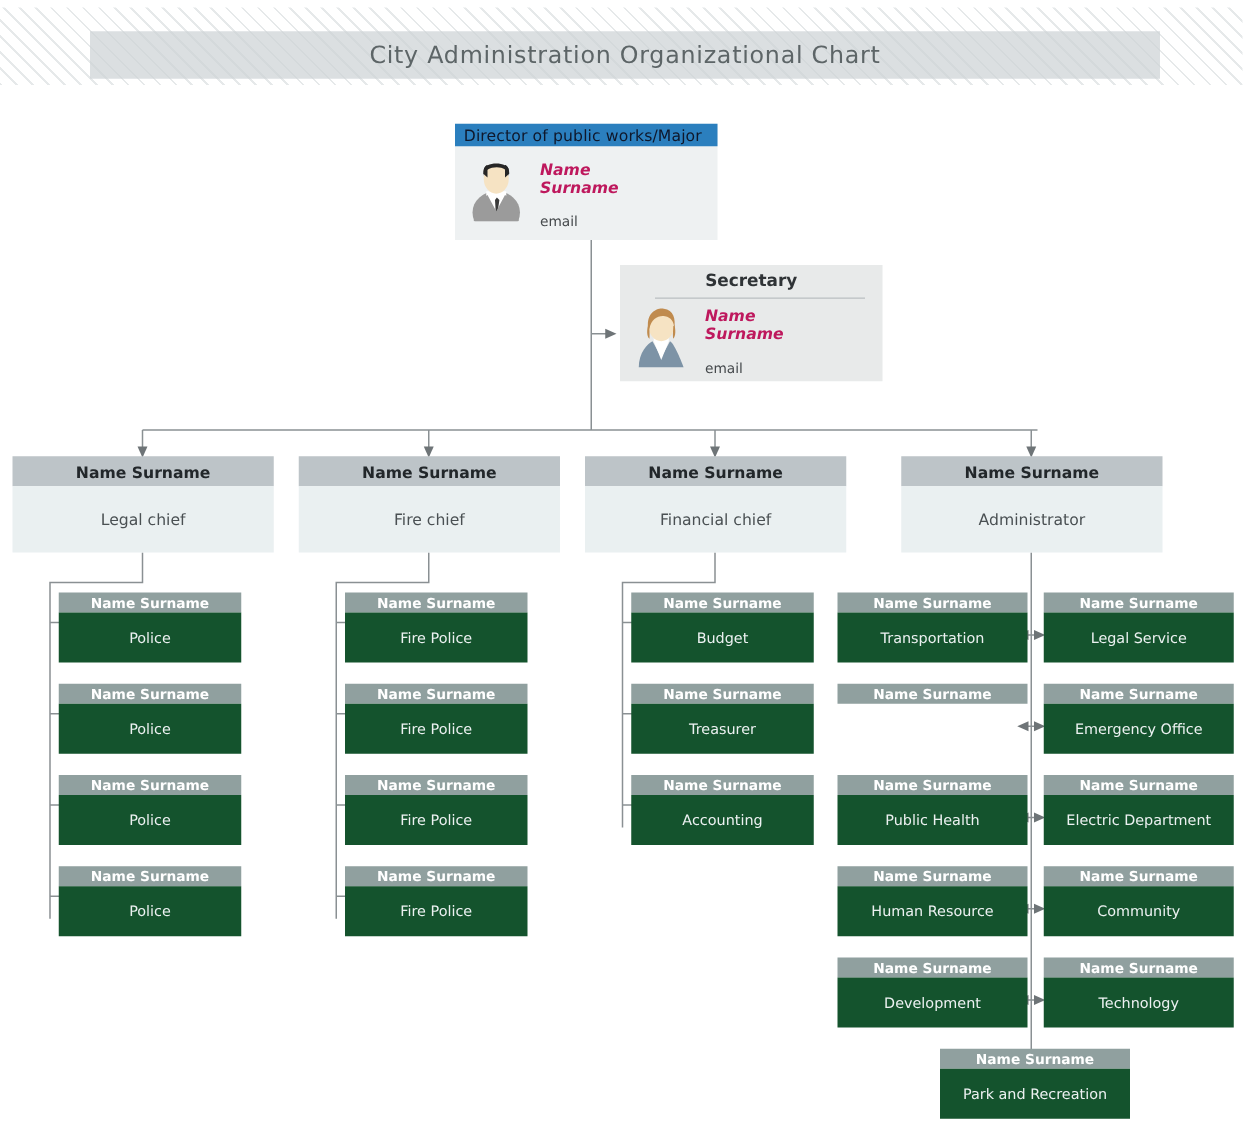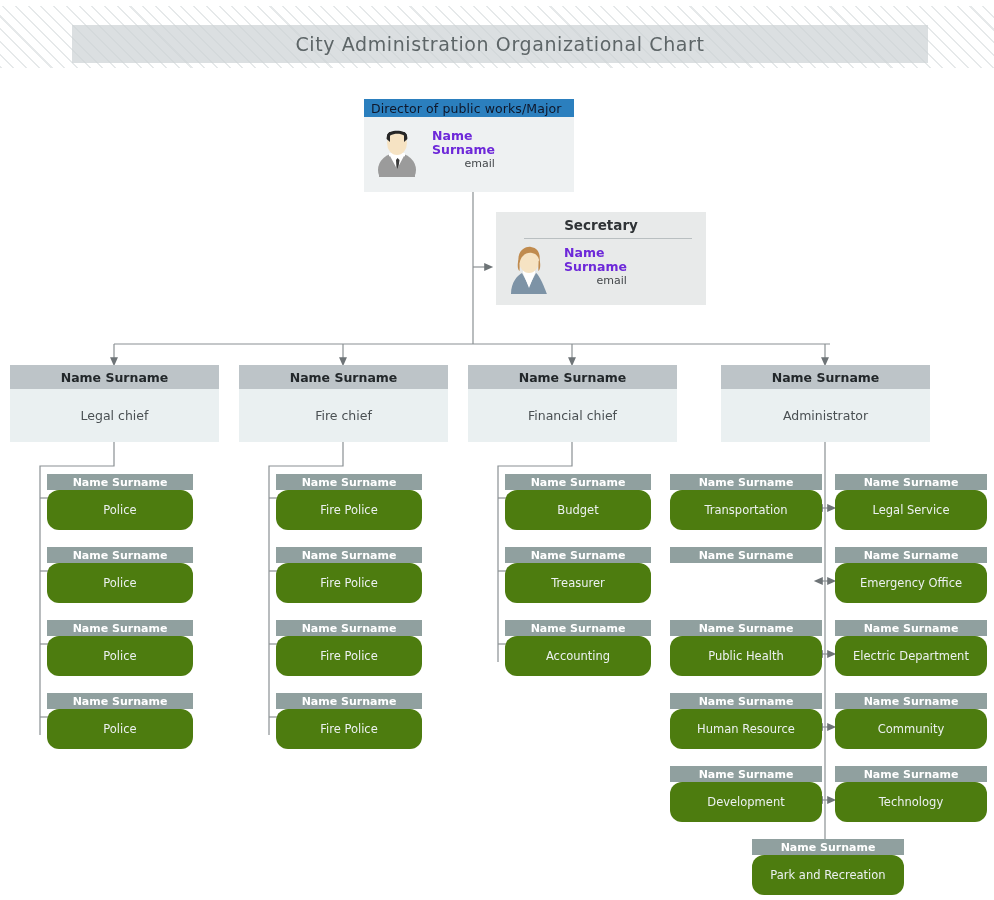--- a/index.html
+++ b/index.html
@@ -44,22 +44,22 @@
   }
   .pc-title-plain{
     height:26px;color:#2f3336;font-weight:bold;font-size:13.5px;
     display:flex;align-items:center;justify-content:center;
     box-sizing:border-box;
   }
   .pc-divider{height:1px;background:#b9bfc1;margin:0 14px 0 28px;}
   .pc-body{display:flex;padding:8px 0 0 10px;}
   .pc-avatar{width:46px;height:52px;flex:0 0 46px;}
   .pc-fields{padding-left:12px;padding-top:4px;}
-  .pc-name{font-size:12.5px;font-weight:bold;color:#6d28d9;line-height:14px;}
-  .pc-email{font-size:11px;color:#44484b;text-align:right;}
+  .pc-name{font-size:12.5px;font-weight:bold;color:#be185d;line-height:14px;font-style:italic;}
+  .pc-email{font-size:11px;color:#44484b;margin-top:14px;}
 
   
   .lvl2{position:absolute;}
   .lvl2 .hd{
     height:24px;background:#bdc4c8;color:#22272a;
     font-weight:bold;font-size:12.5px;
     display:flex;align-items:center;justify-content:center;
   }
   .lvl2 .bd{
     height:53px;background:#eaf0f1;color:#4a5053;font-size:12.5px;
@@ -67,22 +67,22 @@
   }
 
   
   .lvl3{position:absolute;width:146px;}
   .lvl3 .hd{
     height:16px;background:#90a09f;color:#ffffff;
     font-weight:bold;font-size:11px;
     display:flex;align-items:center;justify-content:center;
   }
   .lvl3 .bd{
-    height:40px;background:#4d7c0f;color:#ecf1f1;font-size:11.5px;
-    display:flex;align-items:center;justify-content:center;border-radius:12px;
+    height:40px;background:#14532d;color:#ecf1f1;font-size:11.5px;
+    display:flex;align-items:center;justify-content:center;
   }
   .lvl3.wide{width:152px;}
 </style>
 </head>
 <body>
 
 <div id="canvas">
 
   <div id="header-band"></div>
   <div id="title-bar">

